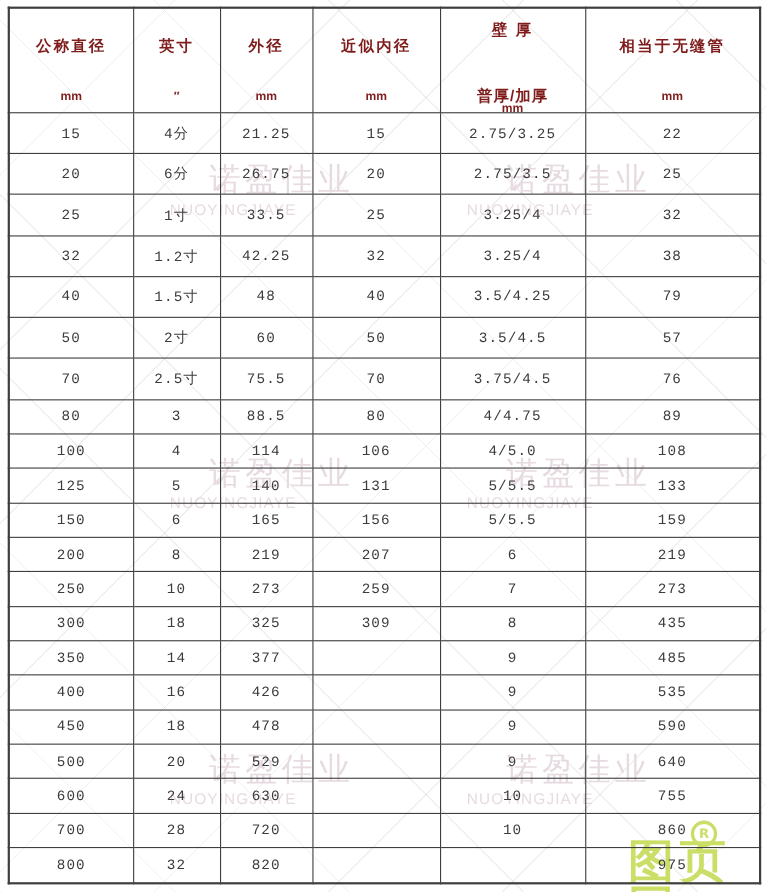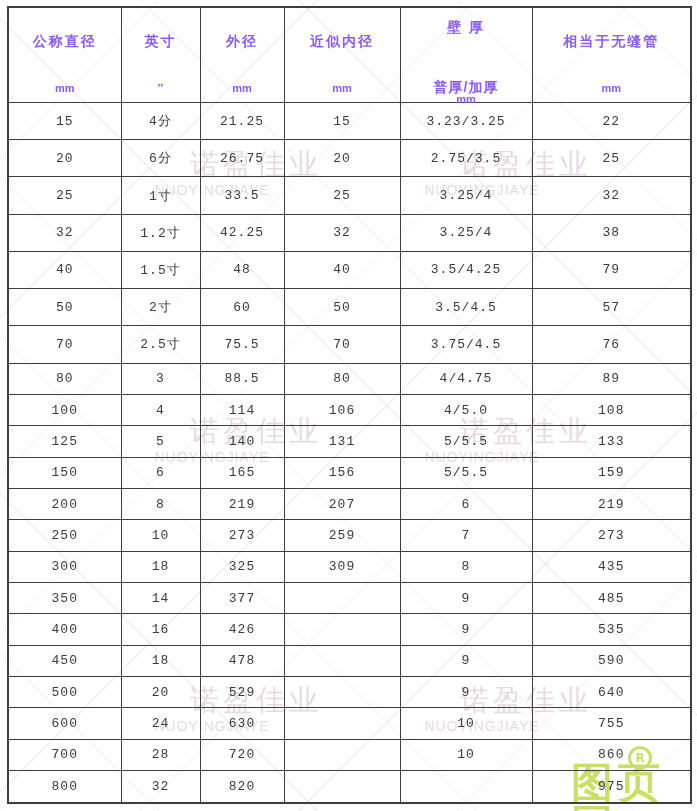--- a/index.html
+++ b/index.html
@@ -45,21 +45,21 @@
     position:absolute;left:7px;top:6px;z-index:3;
     width:683px;height:798px;
     border-collapse:collapse;table-layout:fixed;
     background:transparent;
     border:2px solid #3e3e3e;
   }
   col.c1{width:113px;} col.c2{width:79px;} col.c3{width:84px;}
   col.c4{width:116px;} col.c5{width:132px;} col.c6{width:159px;}
   th,td{border:1px solid #3e3e3e;padding:0;}
   thead tr{height:94px;}
-  th{vertical-align:top;font-weight:bold;color:#8b5cf6;font-size:14px;}
+  th{vertical-align:top;font-weight:bold;color:#7f1d1d;font-size:14px;}
   .hwrap{
     height:94px;box-sizing:border-box;
     display:flex;flex-direction:column;align-items:center;
     justify-content:space-between;padding:26px 0 8px;
   }
   .hwrap.three{padding:12px 0 8px;}
   .hlabel{letter-spacing:2px;line-height:1;}
   .hsub{letter-spacing:1px;line-height:1;margin-top:46px;}
   .hunit{font-family:Liberation Sans, sans-serif;font-size:11px;font-weight:bold;line-height:1;}
   td{
@@ -153,21 +153,21 @@
           </div>
         </th>
       </tr>
     </thead>
     <tbody>
         <tr>
           <td>15</td>
           <td>4分</td>
           <td>21.25</td>
           <td>15</td>
-          <td>3.23/3.25</td>
+          <td>2.75/3.25</td>
           <td>22</td>
         </tr>
         <tr>
           <td>20</td>
           <td>6分</td>
           <td>26.75</td>
           <td>20</td>
           <td>2.75/3.5</td>
           <td>25</td>
         </tr>

